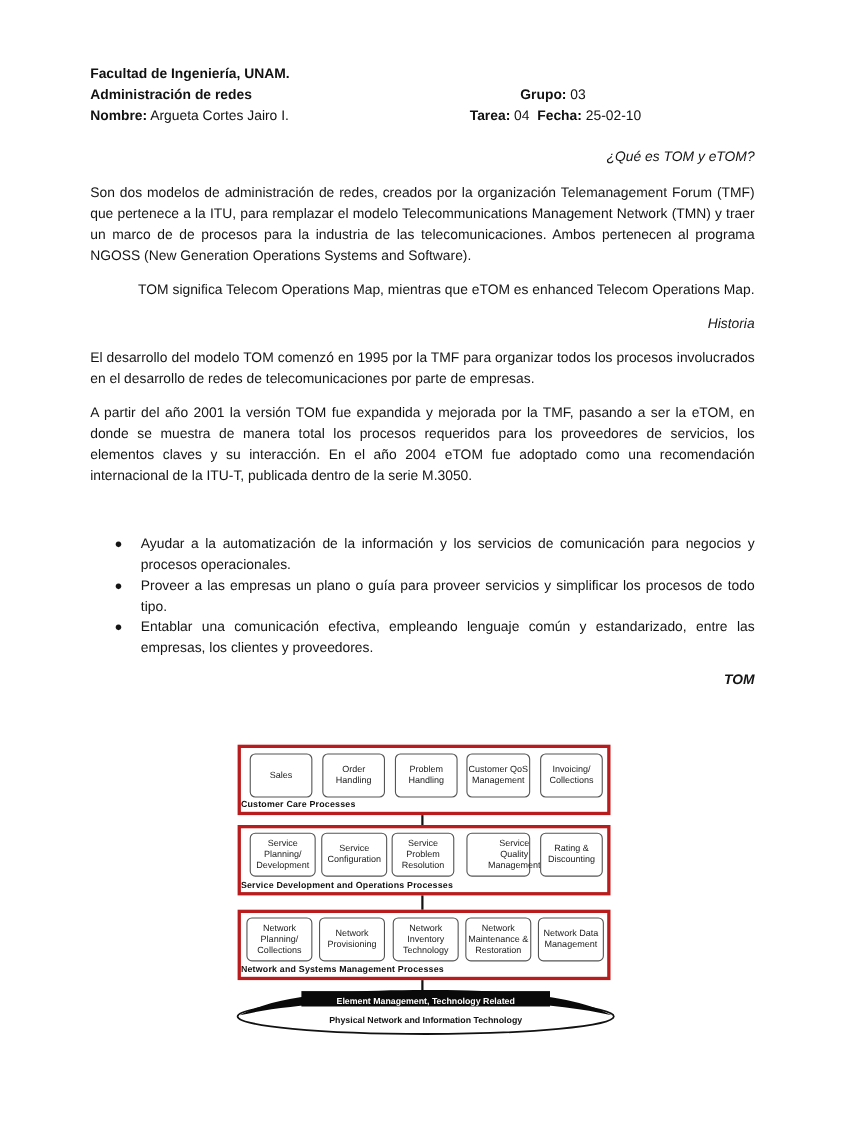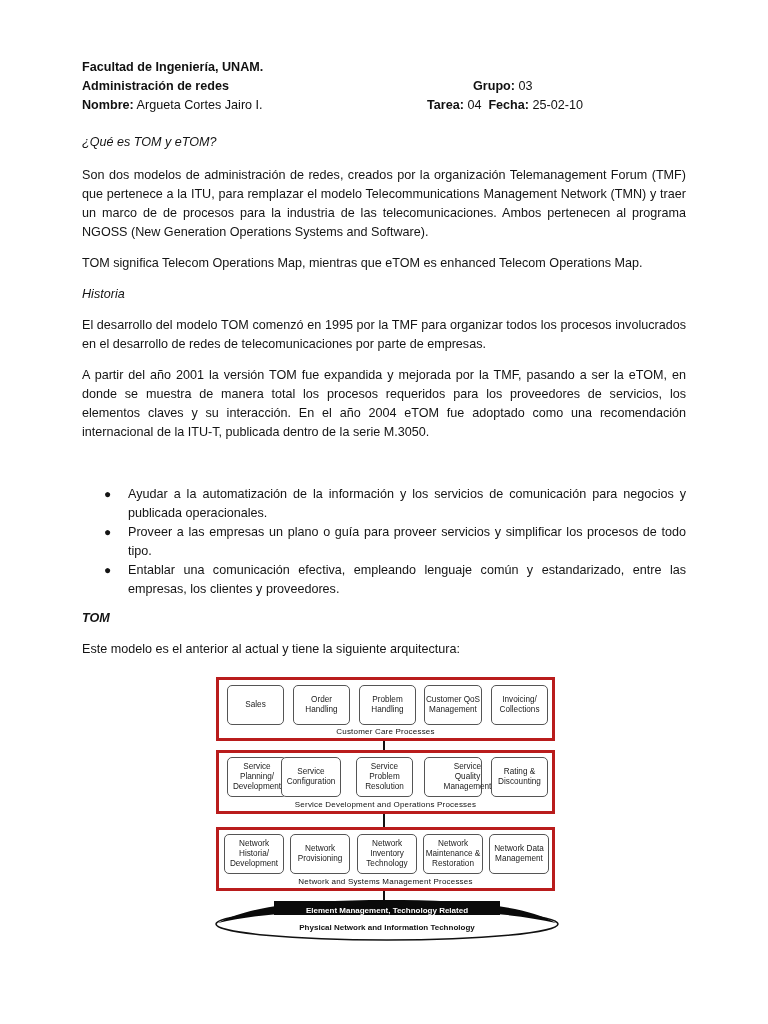--- a/index.html
+++ b/index.html
@@ -1,39 +1,39 @@
 <!DOCTYPE html>
 <html><head>
 <meta charset="utf-8">
 <style>
   html, body { margin: 0; padding: 0; background: #ffffff; }
   body { width: 768px; height: 1024px; position: relative; overflow: hidden;
          font-family: "Liberation Sans", sans-serif; color: #111; }
   .page { position: absolute; left: 0; top: 0; width: 768px; height: 848px; background: #fff; }
   .txt { position: absolute; left: 82px; width: 604px; font-size: 12.6px; line-height: 19px;
-         font-family: "Liberation Sans", sans-serif; color: #141414; }
+         font-family: "Liberation Sans", sans-serif; color: #141414; text-align: right; }
   .just { text-align: justify; text-align-last: left; }
   .hdr { position: absolute; font-size: 12.6px; line-height: 19px; color: #111; }
   .b { font-weight: bold; }
   .it { font-style: italic; }
   .bi { font-style: italic; font-weight: bold; }
   ul.bullets { position: absolute; left: 82px; width: 604px; margin: 0; padding: 0; list-style: none;
                font-size: 12.6px; line-height: 19px; color: #141414; }
   ul.bullets li { position: relative; padding-left: 46px; text-align: justify; text-align-last: left; }
   ul.bullets li .dot { position: absolute; left: 22px; top: 0; font-size: 12px; }
 
   
   .diagram { position: absolute; left: 214px; top: 675px; width: 346px; height: 268px; }
   .layer { position: absolute; left: 2px; width: 339px; border: 3px solid #b91c1c; background: #fff; box-sizing: border-box; }
   .proc { position: absolute; width: 57px; height: 40px; border: 1.3px solid #555; border-radius: 5px;
           box-sizing: border-box; font-size: 8.2px; line-height: 10px; text-align: center;
           display: flex; align-items: center; justify-content: center; color: #222; background: #fff;
           font-family: "Liberation Sans", sans-serif; }
-  .layer-label { position: absolute; left: 0; right: 0; bottom: 2px; text-align: center;
-                 font-size: 8px; font-weight: normal; color: #111; letter-spacing: 0.2px; }
+  .layer-label { position: absolute; left: 0; right: 0; bottom: 2px; text-align: left;
+                 font-size: 8px; font-weight: bold; color: #111; letter-spacing: 0.2px; }
   .vline { position: absolute; left: 169px; width: 1.5px; background: #111; }
   .foundation { position: absolute; left: 0; top: 222px; width: 346px; height: 46px; }
   .found-top { position: absolute; left: 0; top: 0; width: 346px; text-align: center; color: #fff;
                font-size: 8px; font-weight: bold; top: 9px; }
   .found-bot { position: absolute; left: 0; width: 346px; text-align: center; color: #111;
                font-size: 8px; font-weight: bold; top: 26px; }
 </style>
 </head>
 <body>
 
@@ -60,60 +60,59 @@
   <div class="txt just" style="top:166px;">Son dos modelos de administración de redes, creados por la organización Telemanagement Forum (TMF) que pertenece a la ITU, para remplazar el modelo Telecommunications Management Network (TMN) y traer un marco de de procesos para la industria de las telecomunicaciones. Ambos pertenecen al programa NGOSS (New Generation Operations Systems and Software).</div>
   <div class="txt it" style="top:285px;">Historia</div>
 
   <div class="txt" style="top:254px;">TOM significa Telecom Operations Map, mientras que eTOM es enhanced Telecom Operations Map.</div>
   <div class="txt just" style="top:316px;">El desarrollo del modelo TOM comenzó en 1995 por la TMF para organizar todos los procesos involucrados en el desarrollo de redes de telecomunicaciones por parte de empresas.</div>
   <div class="txt just" style="top:366px;">A partir del año 2001 la versión TOM fue expandida y mejorada por la TMF, pasando a ser la eTOM, en donde se muestra de manera total los procesos requeridos para los proveedores de servicios, los elementos claves y su interacción. En el año 2004 eTOM fue adoptado como  una recomendación internacional de la ITU-T, publicada dentro de la serie M.3050.</div>
 
   <ul class="bullets" style="top:485px;">
     <li>
       <span class="dot">●</span>
-      <span>Ayudar a la automatización de la información y los servicios de comunicación para negocios y publicada operacionales.</span>
+      <span>Ayudar a la automatización de la información y los servicios de comunicación para negocios y procesos operacionales.</span>
     </li>
     <li>
       <span class="dot">●</span>
       <span>Proveer a las empresas un plano o guía para proveer servicios y simplificar los procesos de todo tipo.</span>
     </li>
     <li>
       <span class="dot">●</span>
       <span>Entablar una comunicación efectiva, empleando lenguaje común y estandarizado, entre las empresas, los clientes y proveedores.</span>
     </li>
   </ul>
 
   <div class="txt bi" style="top:609px;">TOM</div>
-  <div class="txt" style="top:640px;">Este modelo es el anterior al actual y tiene la siguiente arquitectura:</div>
 
   <div class="diagram">
     <div class="vline" style="top:64px; height:12px;"></div>
     <div class="vline" style="top:137px; height:16px;"></div>
     <div class="vline" style="top:214px; height:12px;"></div>
 
     <div class="layer" style="top:2px; height:64px;">
       <div class="proc" style="left:8px; top:5px;">Sales</div>
       <div class="proc" style="left:74px; top:5px;">Order Handling</div>
       <div class="proc" style="left:140px; top:5px;">Problem Handling</div>
       <div class="proc" style="left:205px; top:5px; width:58px;">Customer QoS Management</div>
       <div class="proc" style="left:272px; top:5px;">Invoicing/ Collections</div>
       <div class="layer-label">Customer Care Processes</div>
     </div>
 
     <div class="layer" style="top:75px; height:64px;">
       <div class="proc" style="left:8px; top:4px; width:60px;">Service Planning/ Development</div>
-      <div class="proc" style="left:62px; top:4px; width:60px;">Service Configuration</div>
+      <div class="proc" style="left:73px; top:4px; width:60px;">Service Configuration</div>
       <div class="proc" style="left:137px; top:4px;">Service Problem Resolution</div>
       <div class="proc" style="left:205px; top:4px; width:58px;padding-left:29px;">Service Quality Management</div>
       <div class="proc" style="left:272px; top:4px;">Rating &amp; Discounting</div>
       <div class="layer-label">Service Development and Operations Processes</div>
     </div>
 
     <div class="layer" style="top:152px; height:64px;">
-      <div class="proc" style="left:5px; top:4px; width:60px;">Network Historia/ Development</div>
+      <div class="proc" style="left:5px; top:4px; width:60px;">Network Planning/ Collections</div>
       <div class="proc" style="left:71px; top:4px; width:60px;">Network Provisioning</div>
       <div class="proc" style="left:138px; top:4px; width:60px;">Network Inventory Technology</div>
       <div class="proc" style="left:204px; top:4px; width:60px;">Network Maintenance &amp; Restoration</div>
       <div class="proc" style="left:270px; top:4px; width:60px;">Network Data Management</div>
       <div class="layer-label">Network and Systems Management Processes</div>
     </div>
 
     <div class="foundation">
       <svg width="346" height="46" viewBox="0 0 346 46">
         <ellipse cx="173" cy="27" rx="171" ry="16" fill="#ffffff" stroke="#111" stroke-width="1.6"></ellipse>

